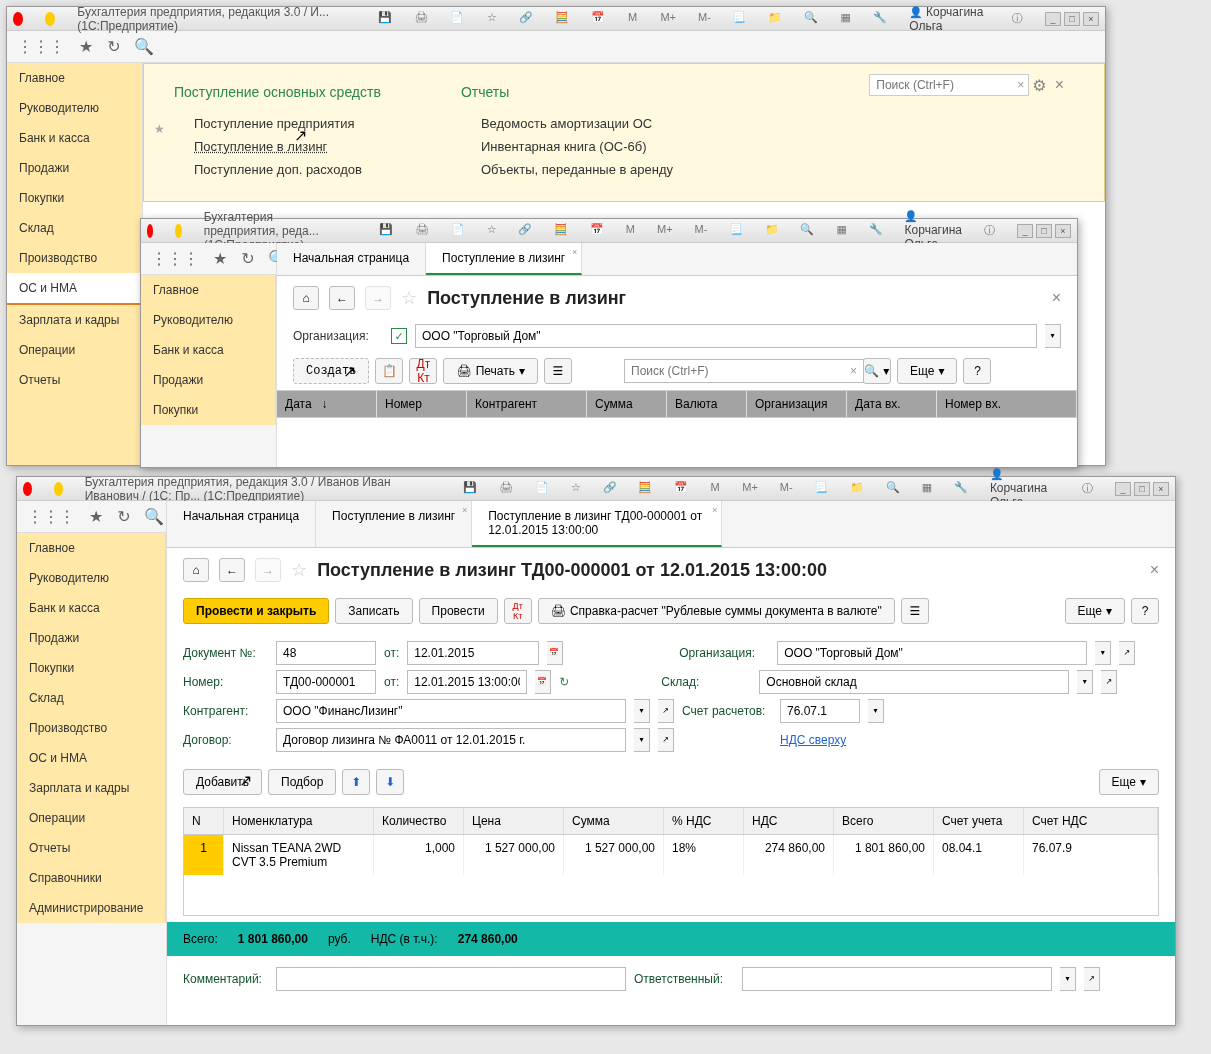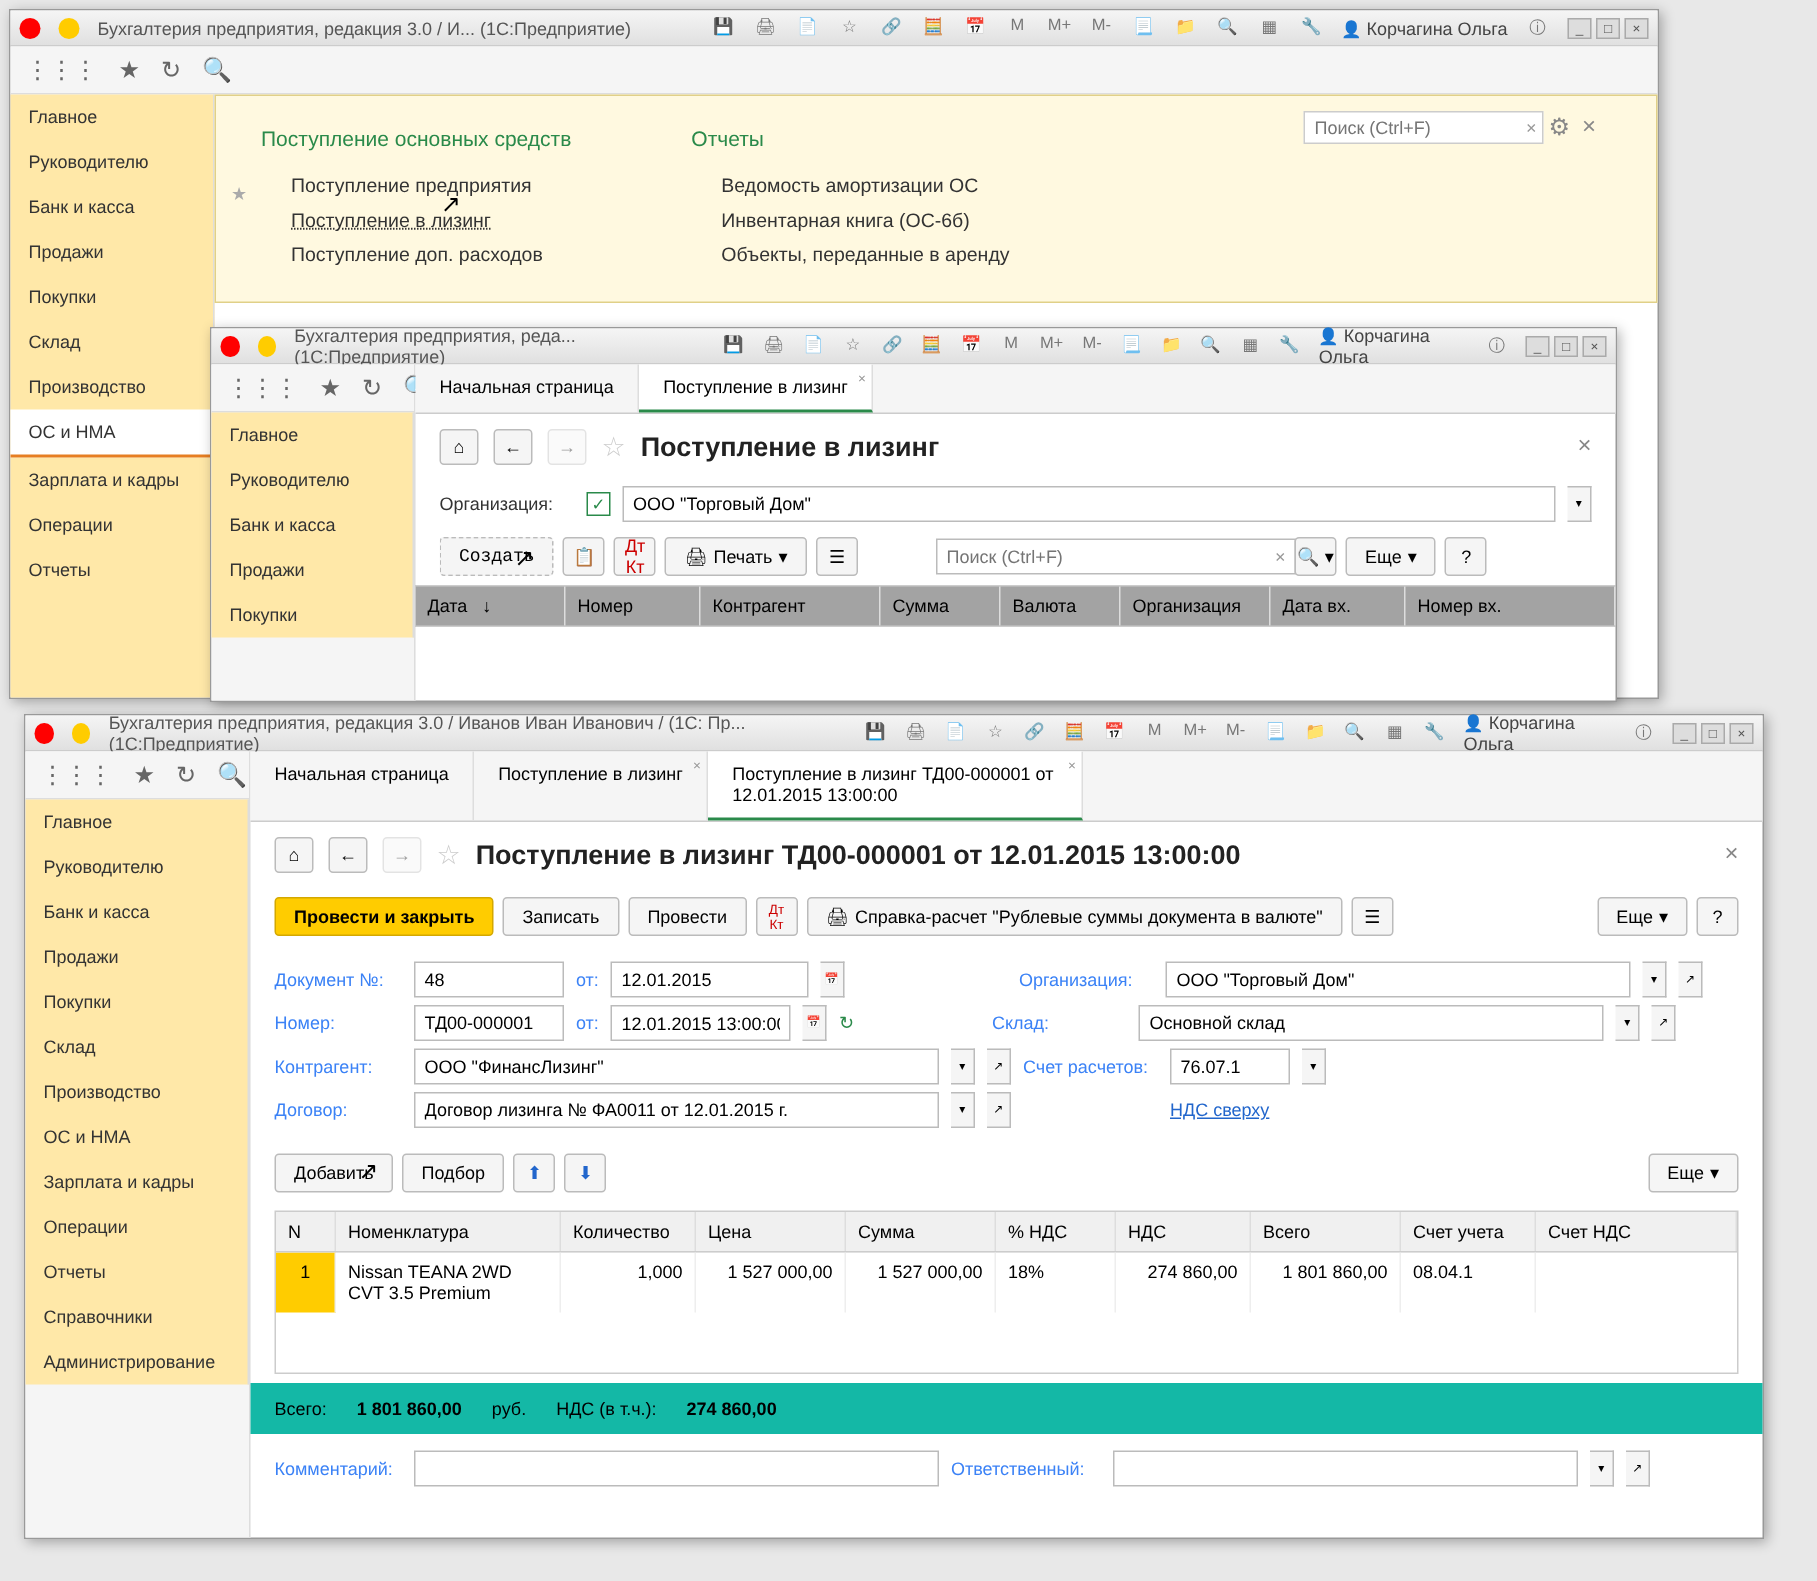--- a/index.html
+++ b/index.html
@@ -1,19 +1,19 @@
 <!DOCTYPE html>
 <html><head>
 <meta charset="utf-8">
 <style>
 * { box-sizing: border-box; margin: 0; padding: 0; font-family: Arial, sans-serif; font-size: 12px; }
 body { background: #e8e8e8; position: relative; width: 1211px; height: 1054px; overflow: hidden; }
 
 .window { position: absolute; background: #fff; border: 1px solid #999; box-shadow: 2px 2px 8px rgba(0,0,0,0.3); }
-.titlebar { height: 24px; background: linear-gradient(#f5f5f5, #e0e0e0); border-bottom: 1px solid #ccc; display: flex; align-items: center; padding: 0 6px; gap: 12px; font-size: 11px; color: #555; }
+.titlebar { height: 24px; background: linear-gradient(#f5f5f5, #e0e0e0); border-bottom: 1px solid #ccc; display: flex; align-items: center; padding: 0 6px; gap: 22px; font-size: 11px; color: #555; }
 .tb-icon { width: 14px; height: 14px; border-radius: 50%; }
 .tb-1c { background: #f00; }
 .tb-yb { background: #ffcc00; }
 .tb-spacer { flex: 1; }
 .tb-btns { display: flex; gap: 3px; }
 .tb-btn { width: 16px; height: 14px; background: #ddd; border: 1px solid #aaa; font-size: 9px; text-align: center; line-height: 12px; cursor: pointer; }
 .tb-toolicon { width: 16px; height: 16px; display: inline-block; font-size: 11px; text-align: center; color: #777; }
 .tb-user { color: #444; font-size: 11px; }
 
 .main-toolbar { height: 32px; background: #f5f5f5; border-bottom: 1px solid #ddd; display: flex; align-items: center; padding: 0 10px; gap: 14px; }
@@ -58,21 +58,21 @@
 .btn.primary { background: #ffcc00; border-color: #d4a800; font-weight: bold; }
 .btn-sm { width: 28px; padding: 0; justify-content: center; }
 .search-box { flex: 1; max-width: 240px; height: 24px; border: 1px solid #bbb; padding: 0 6px; color: #999; }
 
 .grid-header { display: flex; background: #a3a3a3; border-top: 1px solid #ccc; border-bottom: 1px solid #ccc; }
 .grid-cell { padding: 6px 8px; border-right: 1px solid #ddd; }
 
 
 .w3-form { padding: 6px 16px; }
 .w3-row { display: flex; align-items: center; gap: 8px; margin: 5px 0; }
-.w3-label { color: #3b82f6; }
+.w3-label { color: #14532d; }
 .w3-inp { height: 24px; border: 1px solid #bbb; padding: 0 6px; background: #fff; }
 .w3-dd { width: 16px; height: 24px; border: 1px solid #bbb; border-left: none; background: #f5f5f5; text-align: center; line-height: 22px; font-size: 8px; cursor: pointer; }
 .link-blue { color: #2266cc; text-decoration: underline; cursor: pointer; }
 
 .w3-grid { margin: 6px 16px; border: 1px solid #ccc; }
 .w3-grid-head { display: flex; background: #f0f0f0; border-bottom: 1px solid #ccc; }
 .w3-grid-head > div { padding: 6px 8px; border-right: 1px solid #ddd; font-size: 12px; }
 .w3-grid-row { display: flex; }
 .w3-grid-row > div { padding: 6px 8px; border-right: 1px solid #eee; font-size: 12px; }
 .w3-grid-row.sel > div:first-child { background: #ffcc00; }
@@ -401,20 +401,21 @@
           <div class="w3-grid-row sel">
             <div style="width:40px;text-align:center;">1</div>
             <div style="width:150px;">Nissan TEANA 2WD CVT 3.5 Premium</div>
             <div style="width:90px;text-align:right;">1,000</div>
             <div style="width:100px;text-align:right;">1 527 000,00</div>
             <div style="width:100px;text-align:right;">1 527 000,00</div>
             <div style="width:80px;">18%</div>
             <div style="width:90px;text-align:right;">274 860,00</div>
             <div style="width:100px;text-align:right;">1 801 860,00</div>
             <div style="width:90px;">08.04.1</div>
+            <div style="flex:1;">76.07.9</div>
           </div>
         </div>
       </div>
       <div class="w3-totals">
         <span>Всего:</span>
         <span style="font-weight:bold;">1 801 860,00</span>
         <span>руб.</span>
         <span>НДС (в т.ч.):</span>
         <span style="font-weight:bold;">274 860,00</span>
       </div>

